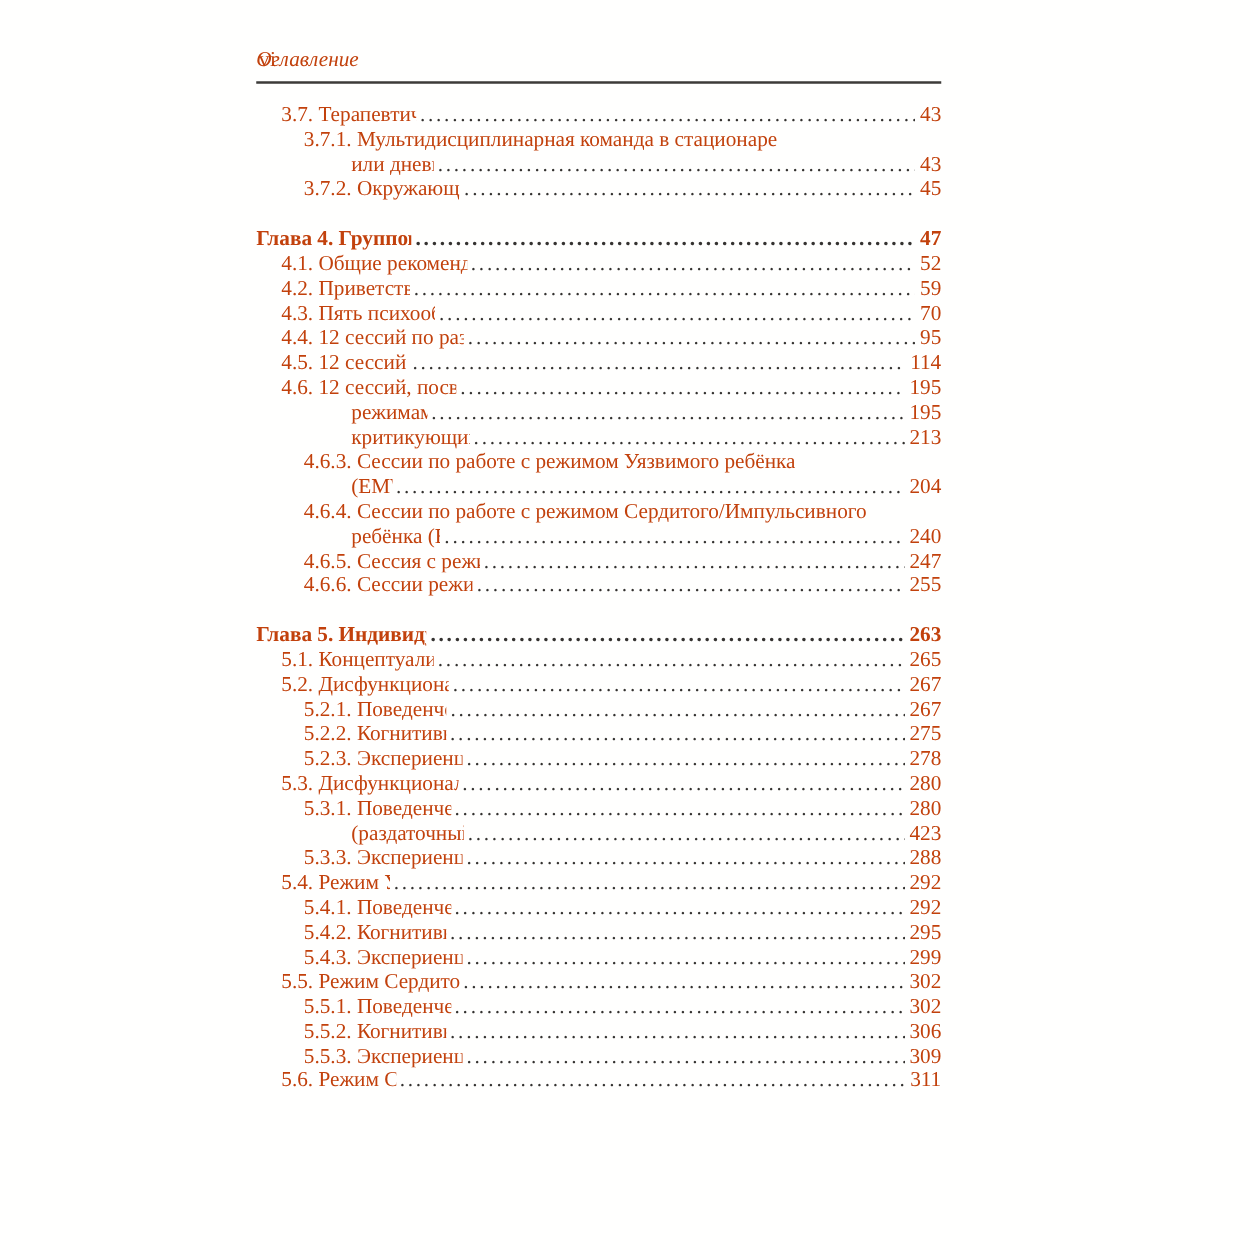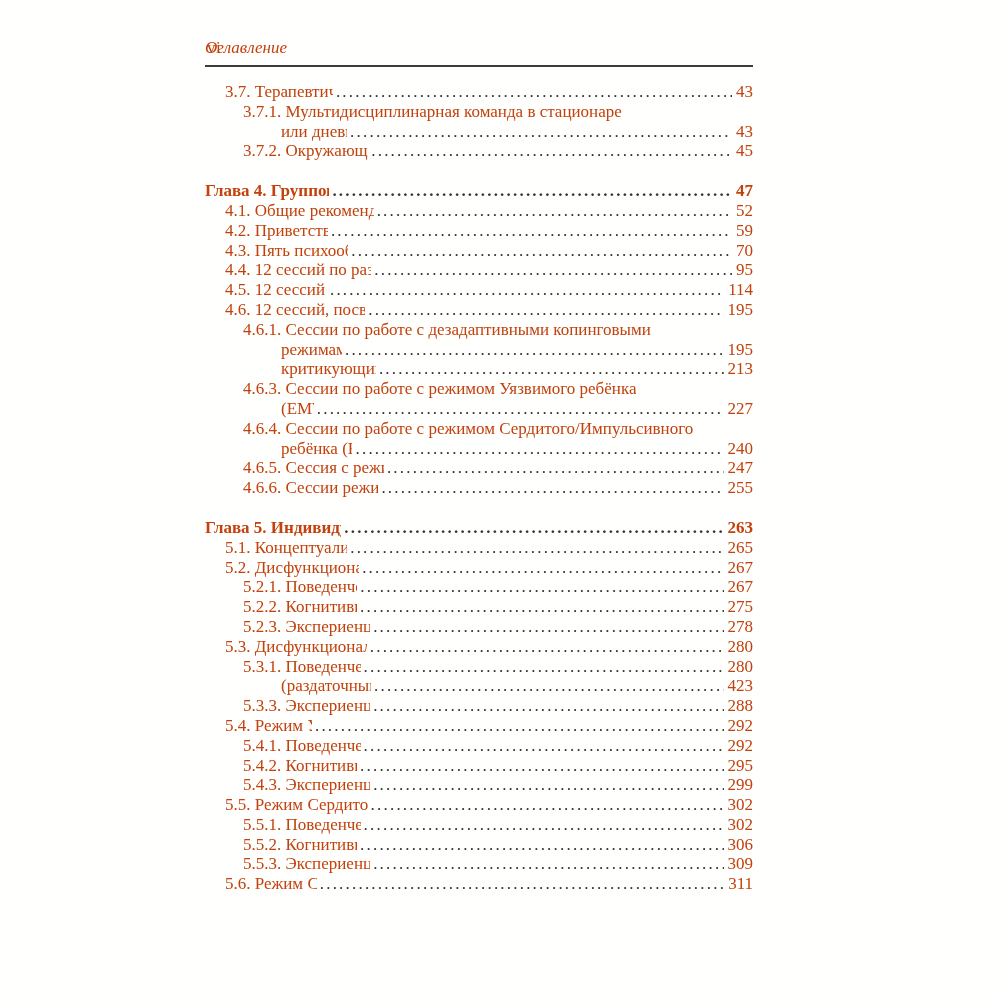--- a/index.html
+++ b/index.html
@@ -134,42 +134,38 @@
         <div class="toc-line lvl-1">
     <span class="toc-text">4.5. 12 сессий управления режимами</span>
     <span class="toc-leader"></span>
     <span class="toc-page">114</span>
   </div>
         <div class="toc-line lvl-1">
     <span class="toc-text">4.6. 12 сессий, посвященных экспериенциальной работе</span>
     <span class="toc-leader"></span>
     <span class="toc-page">195</span>
   </div>
-        <div class="toc-line lvl-2">
-    <span class="toc-text">4.6.1. Сессии по работе с дезадаптивными копинговыми</span>
-
-  </div>
         <div class="toc-line lvl-3">
     <span class="toc-text">режимами (EMW 1&amp;7)</span>
     <span class="toc-leader"></span>
     <span class="toc-page">195</span>
   </div>
         <div class="toc-line lvl-3">
     <span class="toc-text">критикующими режимами (EMW 2&amp;8)</span>
     <span class="toc-leader"></span>
     <span class="toc-page">213</span>
   </div>
         <div class="toc-line lvl-2">
     <span class="toc-text">4.6.3. Сессии по работе с режимом Уязвимого ребёнка</span>
 
   </div>
         <div class="toc-line lvl-3">
     <span class="toc-text">(EMW3&amp;9)</span>
     <span class="toc-leader"></span>
-    <span class="toc-page">227</span>
+    <span class="toc-page">204</span>
   </div>
         <div class="toc-line lvl-2">
     <span class="toc-text">4.6.4. Сессии по работе с режимом Сердитого/Импульсивного</span>
 
   </div>
         <div class="toc-line lvl-3">
     <span class="toc-text">ребёнка (EMW-ACM 4&amp;10)</span>
     <span class="toc-leader"></span>
     <span class="toc-page">240</span>
   </div>

